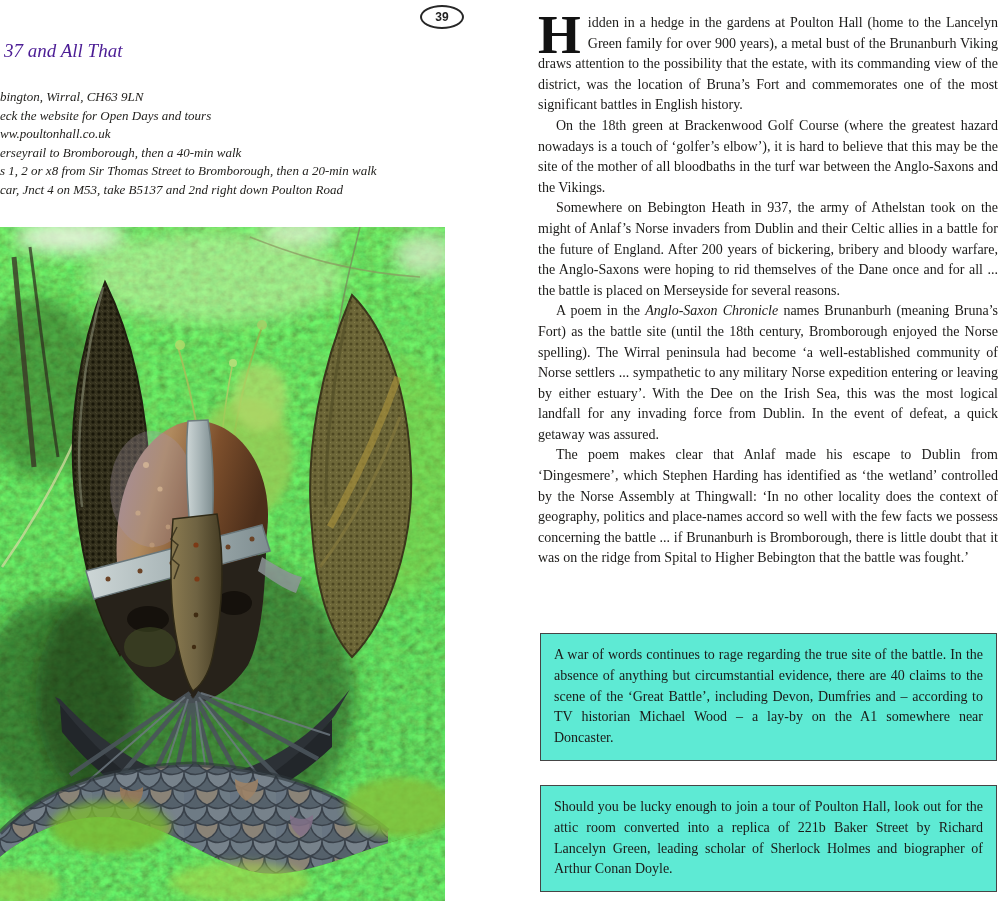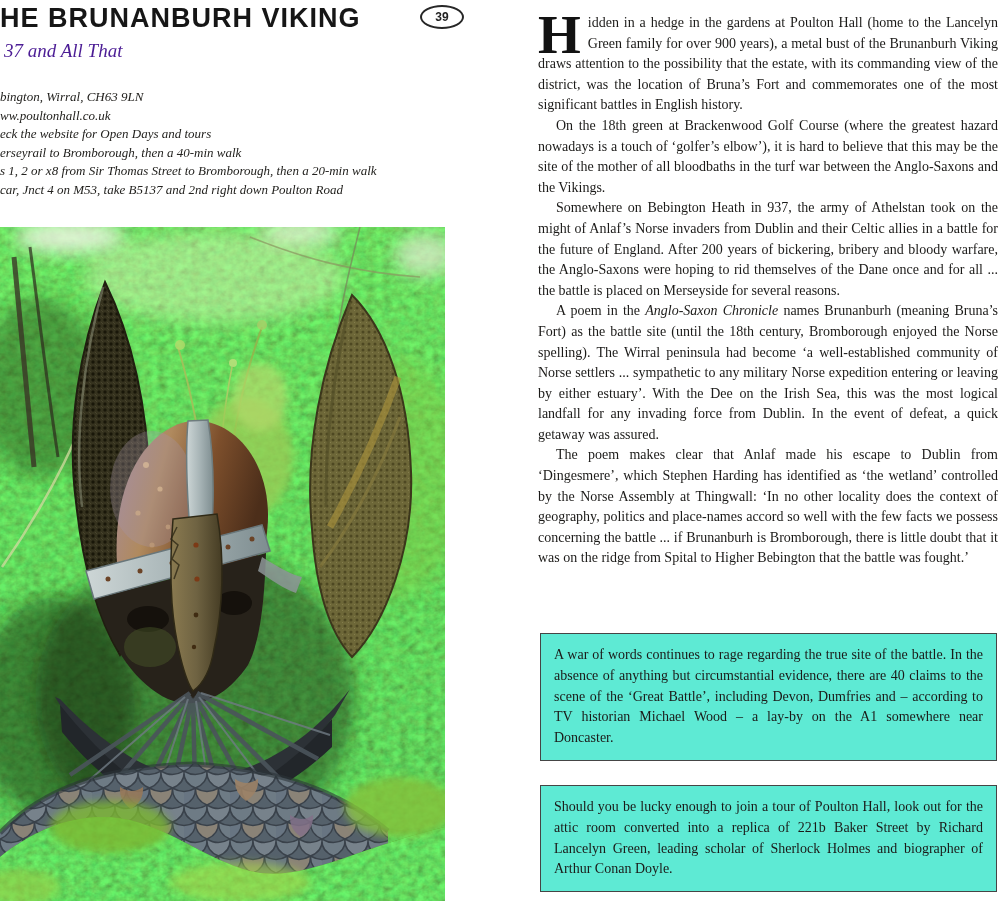--- a/index.html
+++ b/index.html
@@ -46,32 +46,31 @@
     font-size:14px;line-height:20.8px;text-align:justify;color:#1b1a18;background:#5eead4;
   }
   .box1{top:633px;min-height:120px;}
   .box2{top:785px;min-height:102px;}
 </style>
 </head>
 <body>
 
 <div class="page">
 
-  <div class="title">HE BRUNANBURH VIKING</div>
 
   <div class="badge">
     <span>39</span>
   </div>
 
   <div class="subtitle">37 and All That</div>
 
   <div class="info">
     <div>bington, Wirral, CH63 9LN</div>
+    <div>eck the website for Open Days and tours</div>
     <div>ww.poultonhall.co.uk</div>
-    <div>eck the website for Open Days and tours</div>
     <div>erseyrail to Bromborough, then a 40-min walk</div>
     <div>s 1, 2 or x8 from Sir Thomas Street to Bromborough, then a 20-min walk</div>
     <div>car, Jnct 4 on M53, take B5137 and 2nd right down Poulton Road</div>
   </div>
 
   <div class="photo">
     <svg width="445" height="674" viewBox="0 0 445 674" xmlns="http://www.w3.org/2000/svg">
       <defs>
         <linearGradient id="hedgeGrad" x1="0" y1="0" x2="0" y2="1">
           <stop offset="0" stop-color="#8abb3e"></stop>

